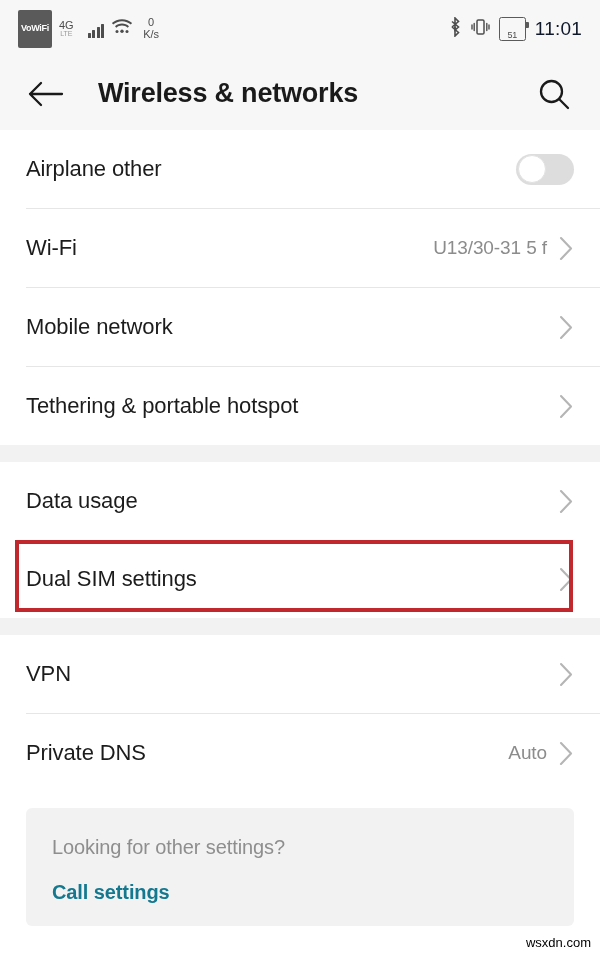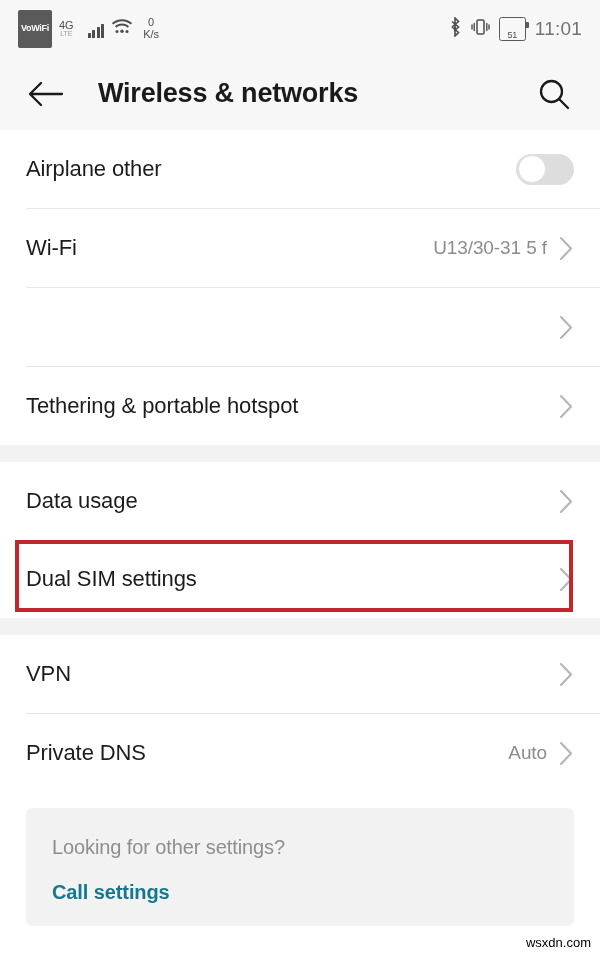--- a/index.html
+++ b/index.html
@@ -64,21 +64,21 @@
     display:flex; align-items:flex-end; justify-content:center;
   }
   .bat::after {
     content:""; position:absolute; right:-4px; top:4px;
     width:2.5px; height:6px; background:#5a5a5a; border-radius:0 1px 1px 0;
   }
   .bat .lvl {
     font-size:9px; color:#4d4d4d; font-weight:500;
     letter-spacing:-0.2px;
   }
-  .clock { font-size:19px; color:#737373; letter-spacing:0.2px; }
+  .clock { font-size:19px; color:#0f172a; letter-spacing:0.2px; }
 
   
   .appbar {
     position:absolute; top:57px; left:0;
     width:600px; height:73px;
     background:#f7f7f7;
     display:flex; align-items:center;
     padding:0 26px;
   }
   .appbar .title {
@@ -260,20 +260,21 @@
         <span class="value">U13/30-31 5 f</span>
         <span class="chev">
           <svg width="15" height="25" viewBox="0 0 15 25">
               <path d="M2 2l10 10.5L2 23" fill="none" stroke="#b5b5b5" stroke-width="2.1" stroke-linecap="round" stroke-linejoin="round"></path>
             </svg>
         </span>
       </div>
       <div class="divider"></div>
 
       <div class="row no-value">
+        <span class="label">Mobile network</span>
         <span class="chev">
           <svg width="15" height="25" viewBox="0 0 15 25">
               <path d="M2 2l10 10.5L2 23" fill="none" stroke="#b5b5b5" stroke-width="2.1" stroke-linecap="round" stroke-linejoin="round"></path>
             </svg>
         </span>
       </div>
       <div class="divider"></div>
 
       <div class="row no-value">
         <span class="label">Tethering &amp; portable hotspot</span>

